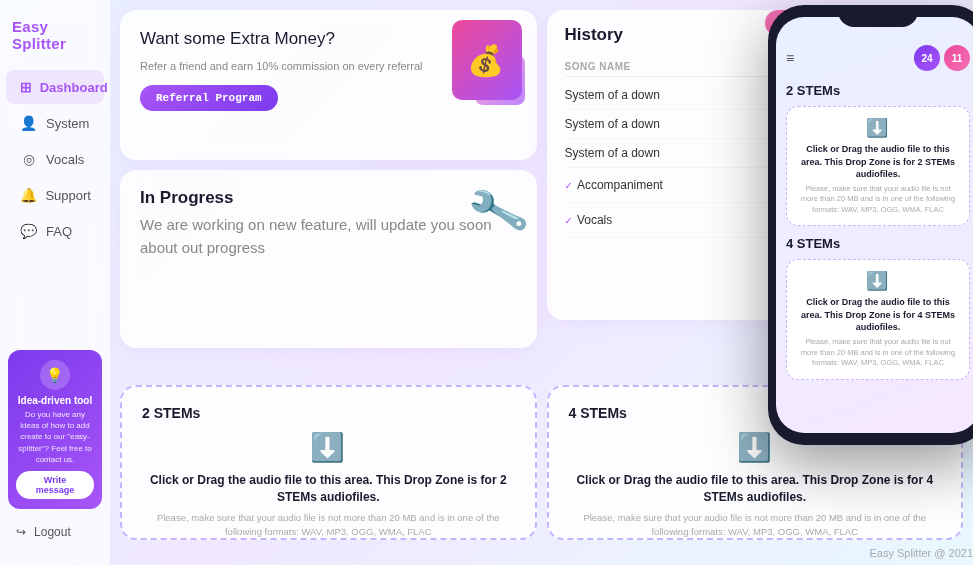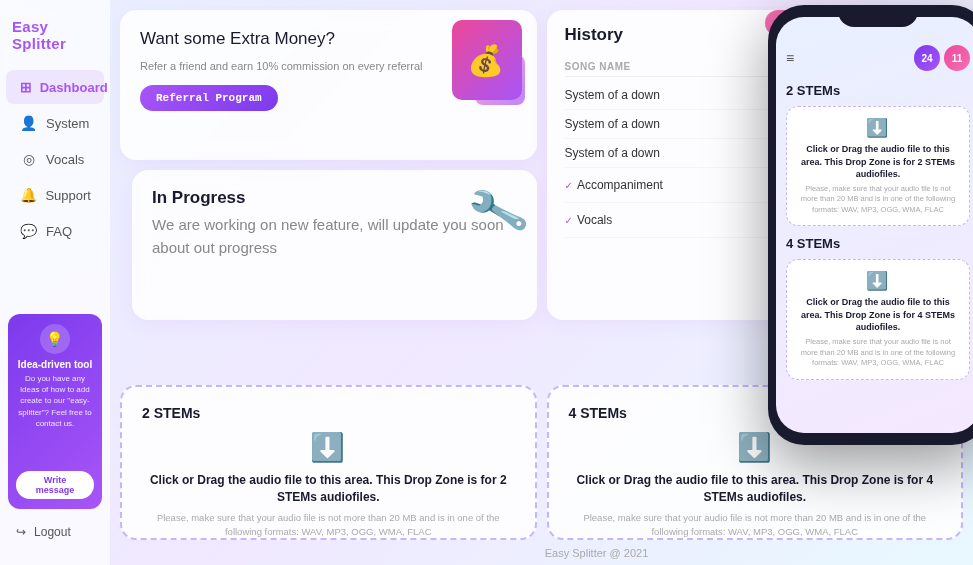--- a/index.html
+++ b/index.html
@@ -77,21 +77,20 @@
     .write-btn {
       background: white;
       color: #7c3aed;
       border: none;
       border-radius: 20px;
       padding: 4px 10px;
       font-size: 9px;
       font-weight: 600;
       cursor: pointer;
       width: 100%;
-      margin-top: 36px;
     }
     .logout-item {
       display: flex;
       align-items: center;
       gap: 8px;
       padding: 6px 8px;
       font-size: 12px;
       color: #555;
       cursor: pointer;
     }
@@ -184,22 +183,21 @@
       width: 50px; height: 50px;
       background: linear-gradient(135deg, #f9a8d4, #c084fc);
       border-radius: 8px;
       z-index: -1;
     }
 
     
     .progress-card {
       position: relative;
       overflow: hidden;
-      height: 150px;
-      margin-left: 12px;
+      height: 178px;
     }
     .progress-card h2 { font-size: 17px; font-weight: 800; color: #1a1a2e; margin-bottom: 6px; }
     .progress-card p { font-size: 15px; color: #888; line-height: 1.5; }
     .wrench-illustration {
       position: absolute;
       right: 10px; top: 15px;
       font-size: 45px;
       transform: rotate(-15deg);
     }
 
@@ -328,21 +326,21 @@
     }
     .phone-drop-icon { font-size: 18px; color: #c084fc; margin-bottom: 4px; }
     .phone-drop-title { font-size: 9px; font-weight: 700; color: #1a1a2e; margin-bottom: 3px; line-height: 1.4; }
     .phone-drop-desc { font-size: 7.5px; color: #aaa; line-height: 1.4; }
 
     
     .footer {
       position: absolute;
       bottom: 6px;
       left: 110px; right: 0;
-      text-align: center;
+      text-align: right;
       font-size: 11px;
       color: #aaa;
     }
   </style>
 </head>
 <body>
 
 <div class="sidebar">
   <div class="sidebar-logo">Easy Splitter</div>
 

